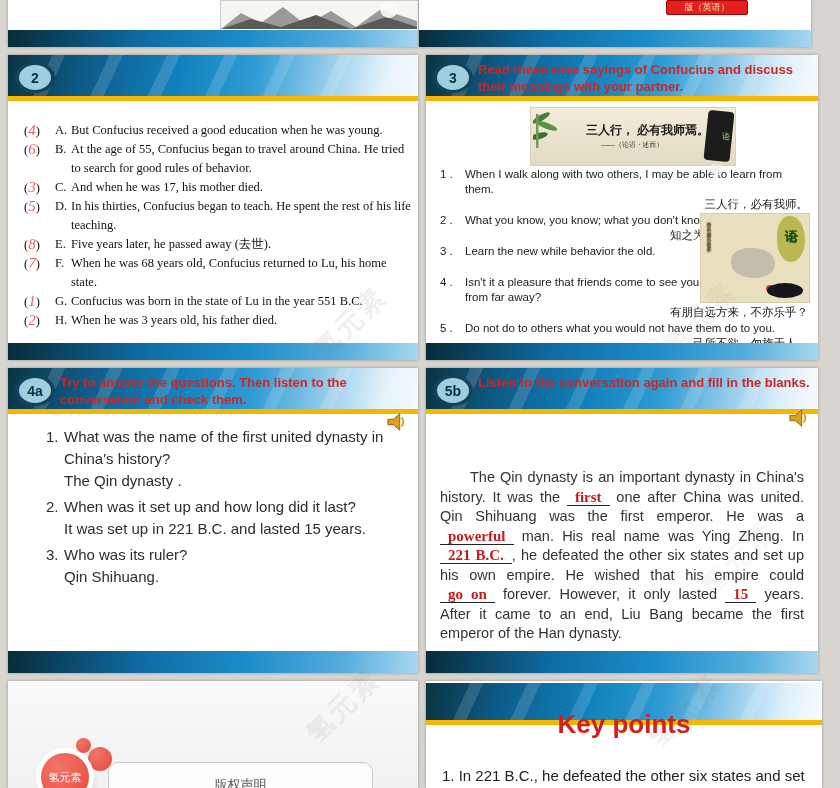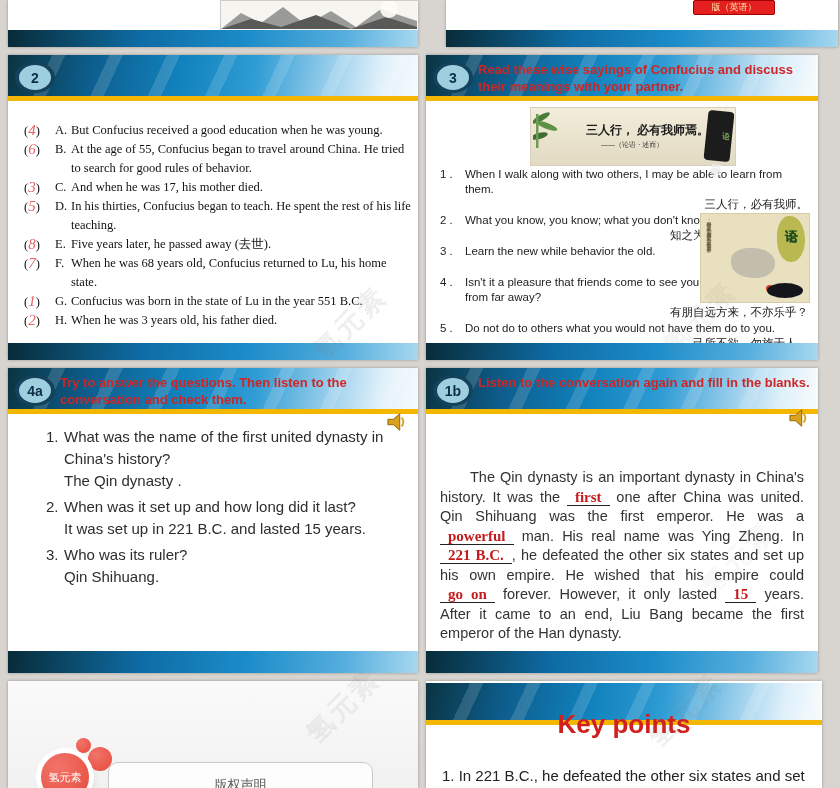--- a/index.html
+++ b/index.html
@@ -88,21 +88,21 @@
     <svg width="196" height="28" viewBox="0 0 196 28" preserveAspectRatio="none">
       <rect width="196" height="28" fill="#f6f5f0"></rect>
       <path d="M0,28 L20,12 40,22 62,6 85,24 110,10 135,26 160,8 196,20 196,28Z" fill="#9a9a98"></path>
       <path d="M0,28 L30,18 60,26 95,14 130,28 165,16 196,26 196,28Z" fill="#595957"></path>
       <circle cx="168" cy="8" r="9" fill="#fdfcf6" opacity=".9"></circle>
     </svg>
   </div>
   <div class="bandbottom" style="top:30px;height:17px;"></div>
 </div>
 
-<div class="card" style="left:446px;top:0;width:392px;height:47px;">
+<div class="card" style="left:419px;top:0;width:392px;height:47px;">
   <div class="redbtn">版（英语）</div>
   <div class="bandbottom" style="top:30px;height:17px;"></div>
 </div>
 
 <div class="card" style="left:8px;top:55px;width:410px;height:305px;">
   <div class="band" style="top:0;height:45px;"></div>
   <div class="yellowline" style="top:41px;"></div>
   <div class="badge">
       <div class="inner">2</div>
     </div>
@@ -211,21 +211,21 @@
         <div>Qin Shihuang.</div>
       </div>
     </div>
   <div class="bandbottom" style="top:283px;height:22px;"></div>
 </div>
 
 <div class="card" style="left:426px;top:368px;width:392px;height:305px;">
   <div class="band" style="top:0;height:45px;"></div>
   <div class="yellowline" style="top:41px;"></div>
   <div class="badge">
-      <div class="inner">1b</div>
+      <div class="inner">5b</div>
     </div>
   <div class="slidetitle">Listen to the conversation again and fill in the blanks.</div>
   <svg class="speaker" style="right:8px;top:40px;" viewBox="0 0 24 22">
     <polygon points="2,8 8,8 15,2 15,20 8,14 2,14" fill="#d9a21e" stroke="#8a5f00" stroke-width="1"></polygon>
     <path d="M17,6 q4,5 0,10" stroke="#d9a21e" stroke-width="2" fill="none"></path>
   </svg>
   <div class="s4bpara" id="s4b-para">The Qin dynasty is an important dynasty in China's history. It was the <span class="blank">first</span> one after China was united. Qin Shihuang was the first emperor. He was a <span class="blank">powerful</span> man. His real name was Ying Zheng. In <span class="blank">221 B.C.</span>, he defeated the other six states and set up his own empire. He wished that his empire could <span class="blank">go on</span> forever. However, it only lasted <span class="blank">15</span> years. After it came to an end, Liu Bang became the first emperor of the Han dynasty.</div>
   <div class="bandbottom" style="top:283px;height:22px;"></div>
 </div>
 

